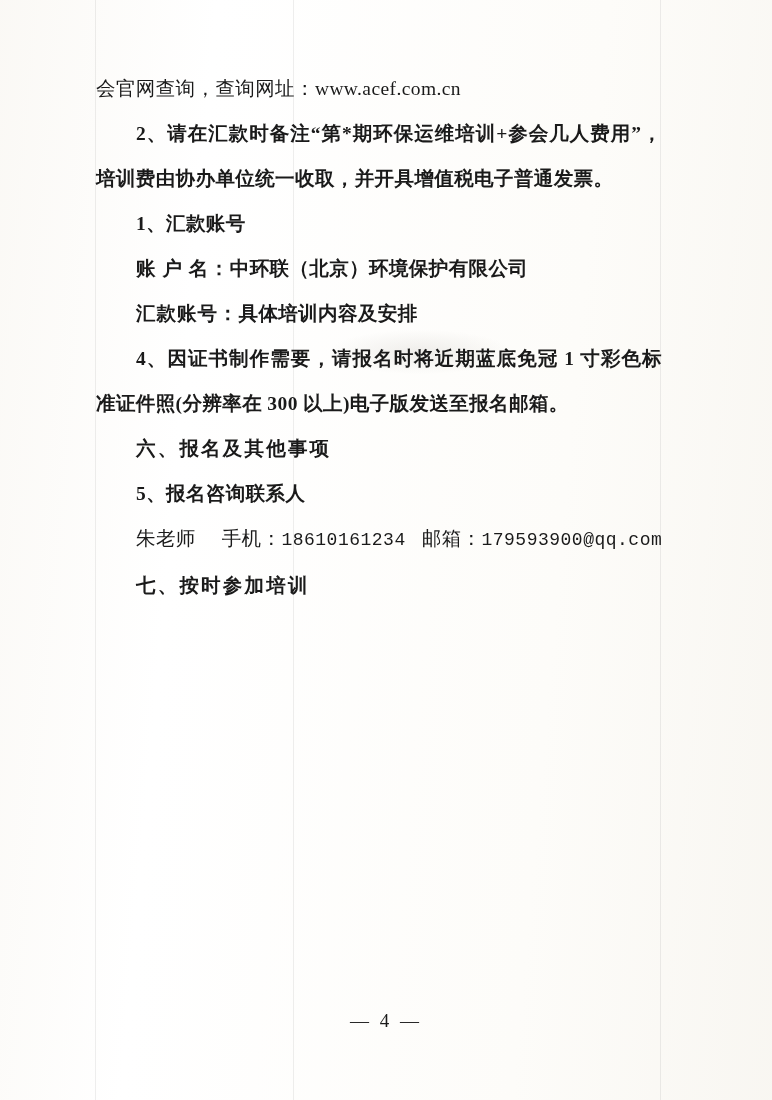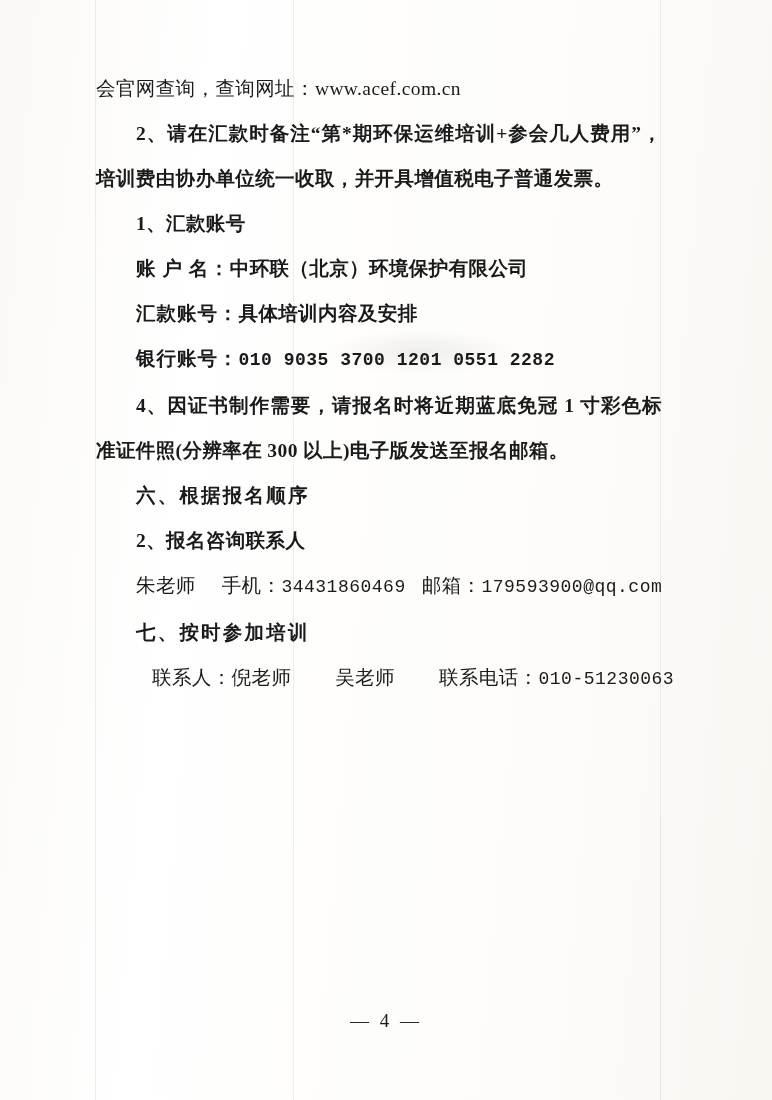--- a/index.html
+++ b/index.html
@@ -132,40 +132,34 @@
     <p class="indent">1、汇款账号</p>
 
     <p class="acct-line">
       <span class="acct-label">账 户 名：</span><span>中环联（北京）环境保护有限公司</span>
     </p>
 
     <p class="acct-line">
       <span class="acct-label">汇款账号：</span><span>具体培训内容及安排</span>
     </p>
 
-    <p class="acct-line">
-      <span class="acct-label">银行账号：</span><span class="mono">010 9035 3700 1201 0551 2282</span>
-    </p>
 
     <p class="indent">4、因证书制作需要，请报名时将近期蓝底免冠 1 寸彩色标准证件照(分辨率在 300 以上)电子版发送至报名邮箱。</p>
 
-    <p class="heading">六、根据报名顺序</p>
+    <p class="heading">六、报名及其他事项</p>
 
 
-    <p class="indent">2、报名咨询联系人</p>
+    <p class="indent">5、报名咨询联系人</p>
 
     <p class="contact-row">
-      <span>朱老师</span><span class="sp-lg"></span><span>手机：</span><span class="mono">34431860469</span><span class="sp-md"></span><span>邮箱：</span><span class="mono">179593900@qq.com</span>
+      <span>朱老师</span><span class="sp-lg"></span><span>手机：</span><span class="mono">18610161234</span><span class="sp-md"></span><span>邮箱：</span><span class="mono">179593900@qq.com</span>
     </p>
 
     <p class="heading">七、按时参加培训</p>
 
-    <p class="supervise-row">
-      <span>联系人：</span><span>倪老师</span><span class="sp-xl"></span><span>吴老师</span><span class="sp-xl"></span><span>联系电话：</span><span class="mono">010-51230063</span>
-    </p>
 
     <div class="gap-big"></div>
 
 
   </div>
 
   <div class="pagenum">— 4 —</div>
 </div>
 
 </body></html>

